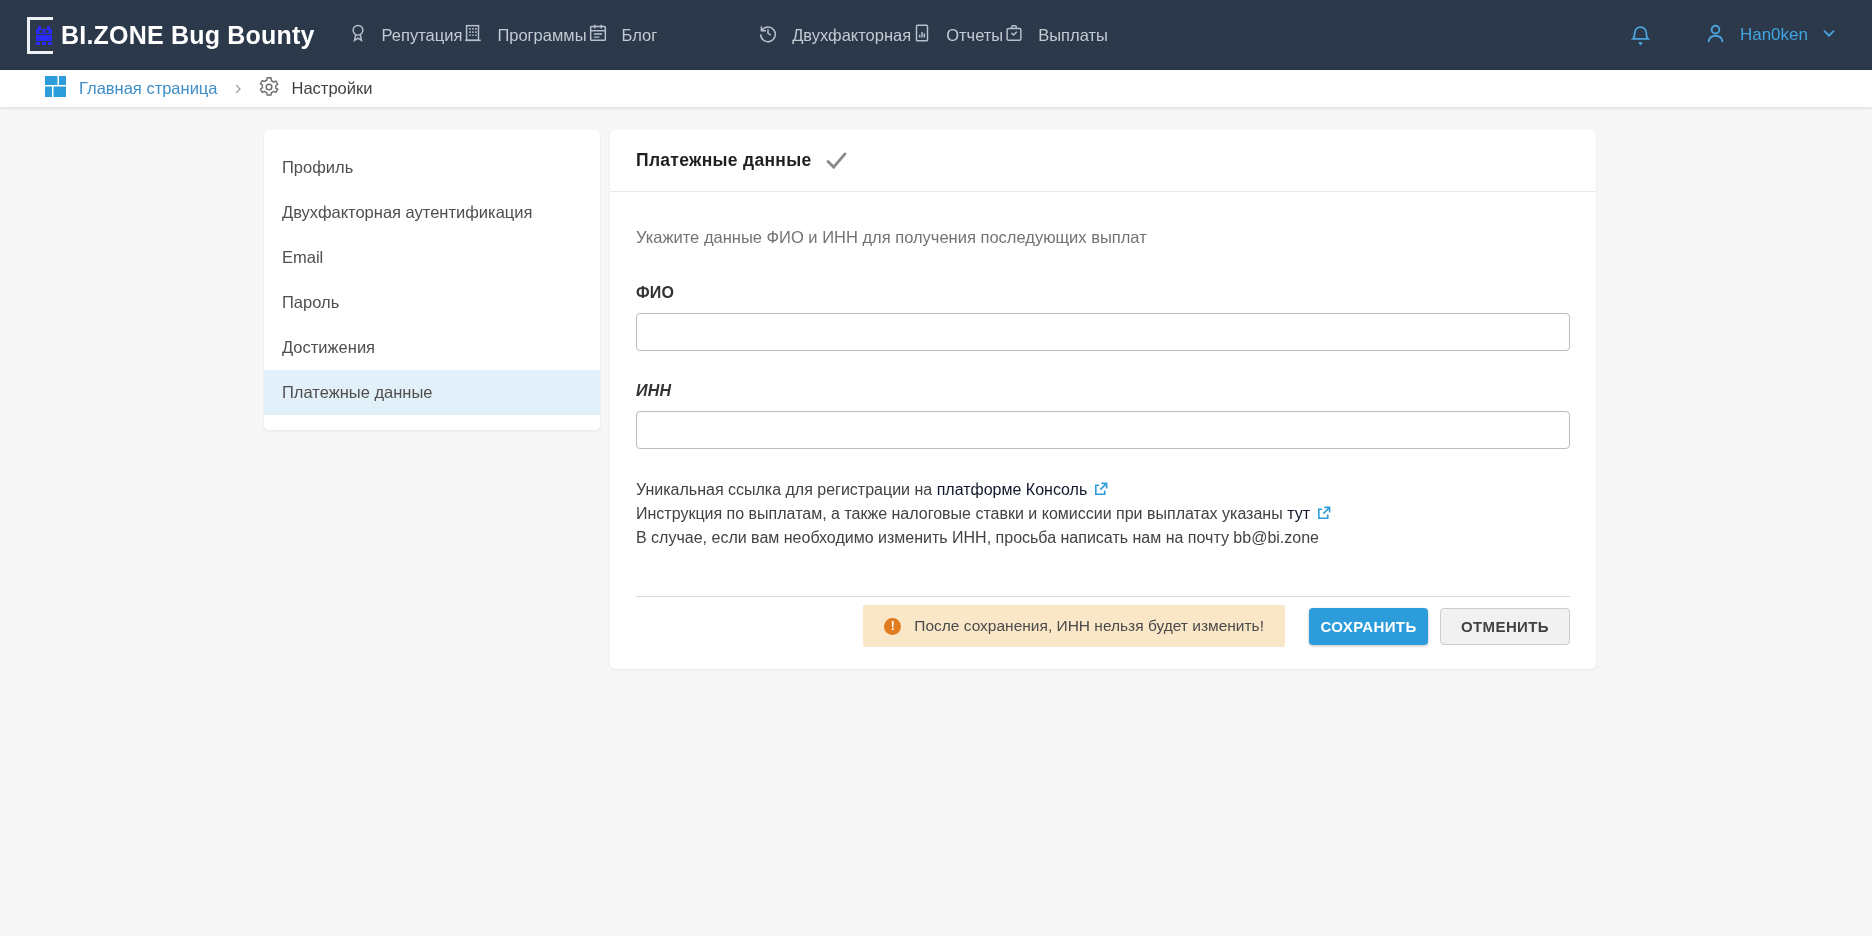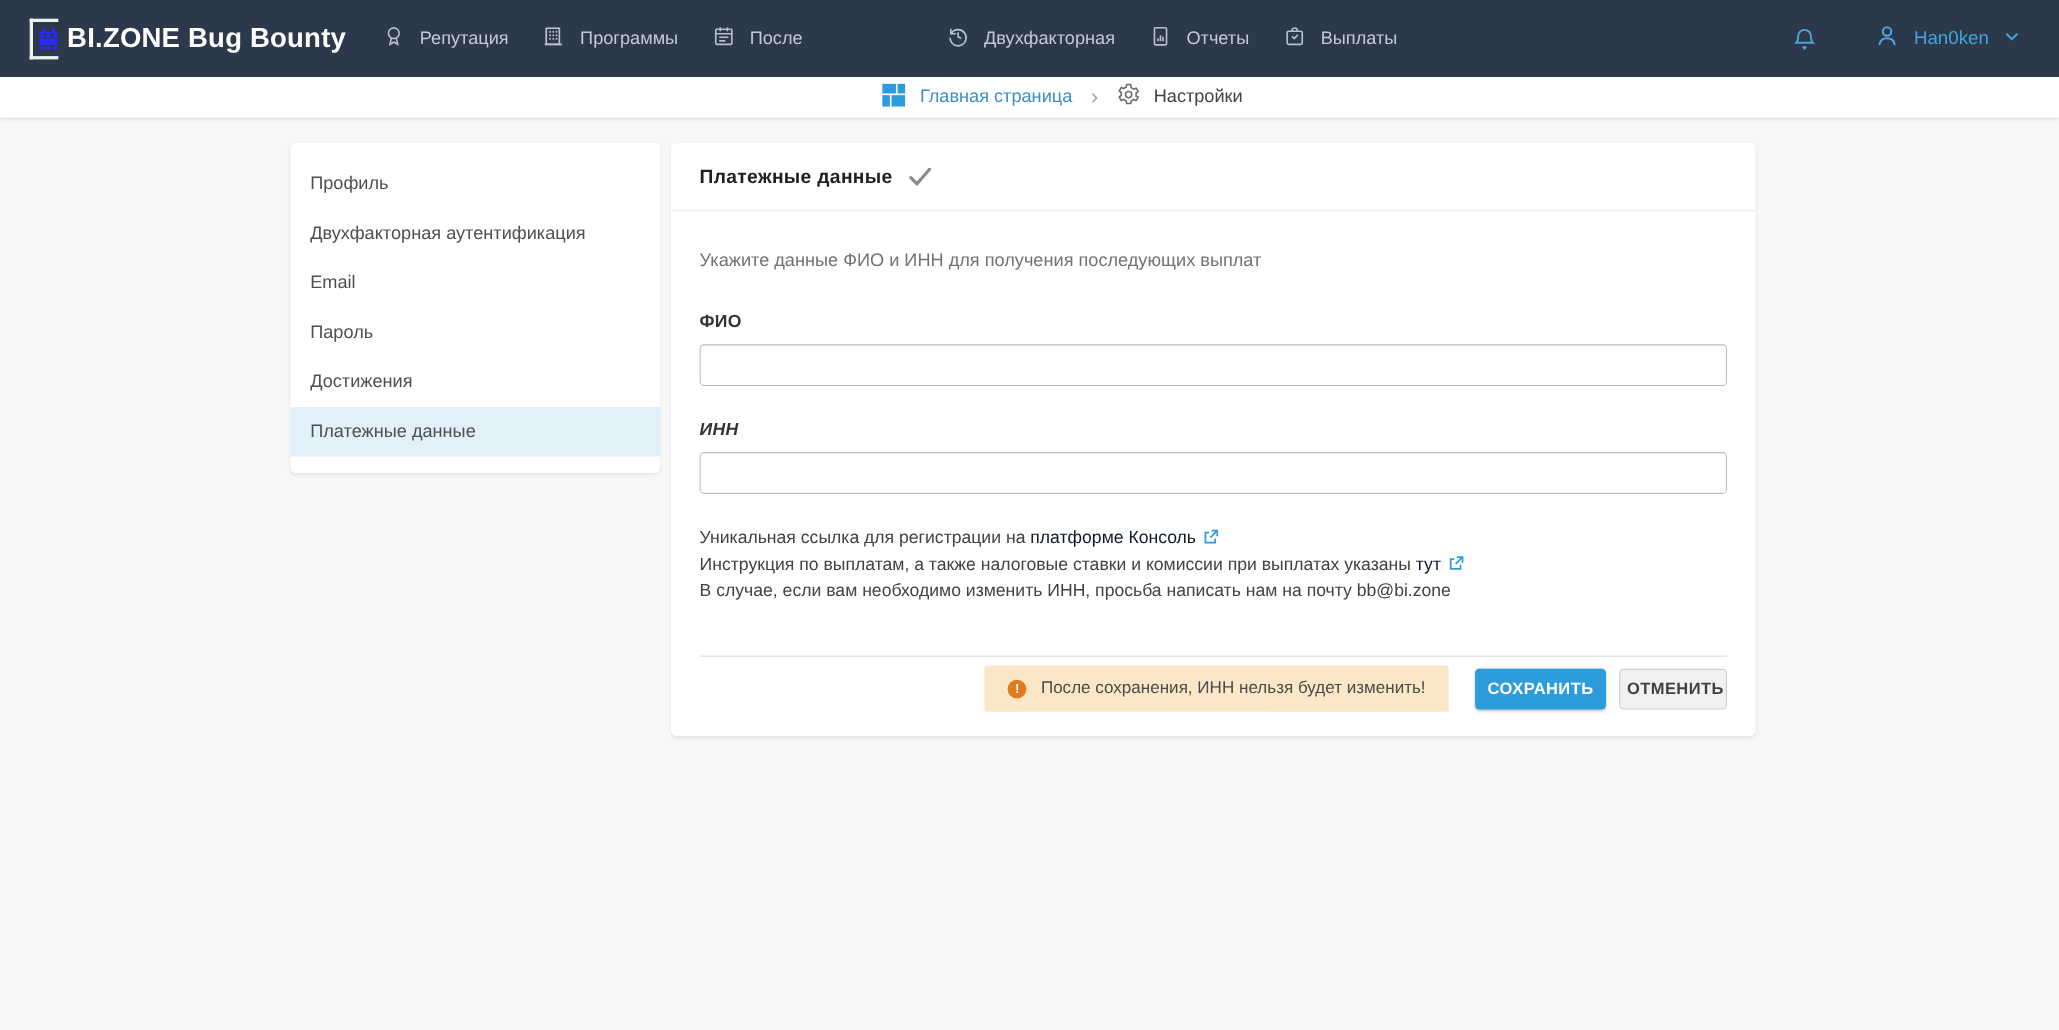--- a/index.html
+++ b/index.html
@@ -17,40 +17,40 @@
     display: flex; align-items: center;
     padding: 0 34px 0 27px;
   }
   .logo { display: flex; align-items: center; }
   .logo-badge { position: relative; width: 34px; height: 37px; }
   .logo-badge .frame-left { position:absolute; left:0; top:0; width:3px; height:37px; background:#EEF1F4; }
   .logo-badge .frame-top { position:absolute; left:0; top:0; width:26px; height:3px; background:#EEF1F4; }
   .logo-badge .frame-bottom { position:absolute; left:0; bottom:0; width:26px; height:3px; background:#EEF1F4; }
   .logo-text { color:#FFFFFF; font-size:25px; font-weight:700; letter-spacing:.2px; white-space:nowrap; }
 
-  .nav-menu { display:flex; align-items:flex-start; margin-left:32px; gap:30px; }
+  .nav-menu { display:flex; align-items:flex-start; margin-left:32px; }
   .nav-item {
     display:flex; align-items:center; gap:13px;
     color:#C3CAD3; font-size:16.5px; cursor:pointer; white-space:nowrap;
   }
   .nav-item svg { stroke:#B9C2CC; }
   .nav-item.gap-before { margin-left:100px; }
 
   .topnav-right { margin-left:auto; display:flex; align-items:center; gap:50px; }
   .bell-btn { cursor:pointer; display:flex; }
   .user-menu { display:flex; align-items:center; gap:12px; cursor:pointer; }
   .user-name { color:#41A4DF; font-size:17px; font-weight:500; }
 
   
   .crumbbar {
     height: 37px; background:#FFFFFF;
     display:flex; align-items:center;
-    padding-left:60px;
+    padding-left:45px;
     box-shadow: 0 1px 4px rgba(0,0,0,.12);
-    position: relative; z-index: 2; justify-content: center;
+    position: relative; z-index: 2;
   }
   .crumb-home { display:flex; align-items:center; gap:13px; cursor:pointer; }
   .crumb-link { color:#3D8EC9; font-size:16.5px; }
   .crumb-sep { margin:0 14px; display:flex; }
   .crumb-current { display:flex; align-items:center; gap:12px; }
   .crumb-current-label { color:#424242; font-size:16.5px; }
 
   
   .content { display:flex; align-items:flex-start; padding:23px 0 0 264px; }
   .card {
@@ -109,21 +109,21 @@
     height:37px; border-radius:4px; font-weight:700; font-size:15px;
     letter-spacing:.4px; cursor:pointer;
     font-family:"Liberation Sans", sans-serif;
   }
   .btn-save {
     margin-left:24px; width:119px;
     background:#2D9CDB; color:#FFF; border:none;
     box-shadow:0 1px 3px rgba(0,0,0,.25);
   }
   .btn-cancel {
-    margin-left:12px; width:98px;
+    margin-left:12px; width:130px;
     background:#F1F1F1; color:#424242; border:1px solid #CCCCCC;
   }
 </style>
 </head>
 <body>
 
 <header class="topnav">
   <div class="logo">
     <div class="logo-badge">
       <div class="frame-left"></div>
@@ -170,21 +170,21 @@
     </div>
     <div class="nav-item">
       <span>
         <svg width="22" height="22" viewBox="0 0 24 24" fill="none" stroke-width="1.6">
           <rect x="4" y="5" width="16" height="15" rx="1"></rect>
           <path d="M4 9.5h16"></path>
           <path d="M8.5 3v4M15.5 3v4"></path>
           <path d="M7.5 13h9M7.5 16.5h6"></path>
         </svg>
       </span>
-      <span>После</span>
+      <span>Блог</span>
     </div>
     <div class="nav-item gap-before">
       <span>
         <svg width="22" height="22" viewBox="0 0 24 24" fill="none" stroke-width="1.6">
           <path d="M4.8 4.5v5h5"></path>
           <path d="M5.2 9.2A8 8 0 1 1 4 13.5"></path>
           <path d="M12 8v4.4l3 1.8"></path>
         </svg>
       </span>
       <span>Двухфакторная</span>

